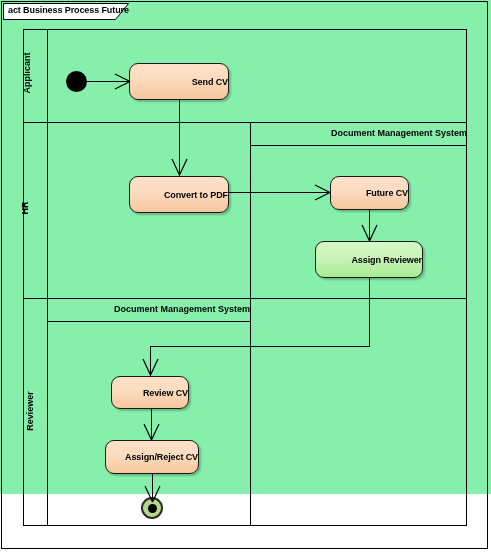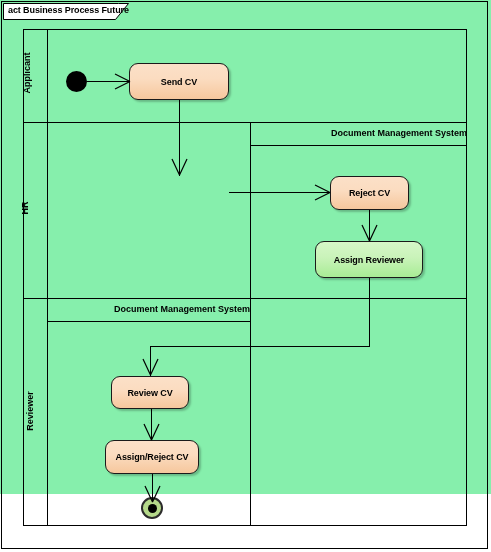--- a/index.html
+++ b/index.html
@@ -85,21 +85,21 @@
     white-space: nowrap;
   }
   
   .action {
     position: absolute;
     border: 1px solid #1a1a1a;
     border-radius: 9px;
     box-sizing: border-box;
     display: flex;
     align-items: center;
-    justify-content: center;
+    justify-content: flex-end;
     font-size: 9px;
     font-weight: bold;
     color: #000000;
     text-align: center;
     box-shadow: 2px 2px 2px rgba(0,0,0,0.22);
     letter-spacing: -0.1px;
   }
   .action.orange {
     background: linear-gradient(to bottom, #fbe0c8 0%, #fbdcc0 42%, #f6c79d 100%);
   }
@@ -172,23 +172,26 @@
   <div class="lane-label" style="left:-3px; top:68px; width:60px;">Applicant</div>
   <div class="lane-label" style="left:5px; top:203px; width:40px;">HR</div>
   <div class="lane-label" style="left:0px; top:406px; width:60px;">Reviewer</div>
 
   <div class="initial-node" style="left:66px; top:71px; width:21px; height:21px;"></div>
 
   <div class="action orange" style="left:129px; top:63px; width:100px; height:37px;">
     <span>Send CV</span>
   </div>
 
+  <div class="action orange" style="left:129px; top:176px; width:100px; height:37px;">
+    <span>Convert to PDF</span>
+  </div>
 
   <div class="action orange" style="left:330px; top:176px; width:79px; height:34px;">
-    <span>Reject CV</span>
+    <span>Future CV</span>
   </div>
 
   <div class="action green" style="left:315px; top:241px; width:108px; height:37px;">
     <span>Assign Reviewer</span>
   </div>
 
   <div class="action orange" style="left:111px; top:376px; width:78px; height:33px;">
     <span>Review CV</span>
   </div>
 

